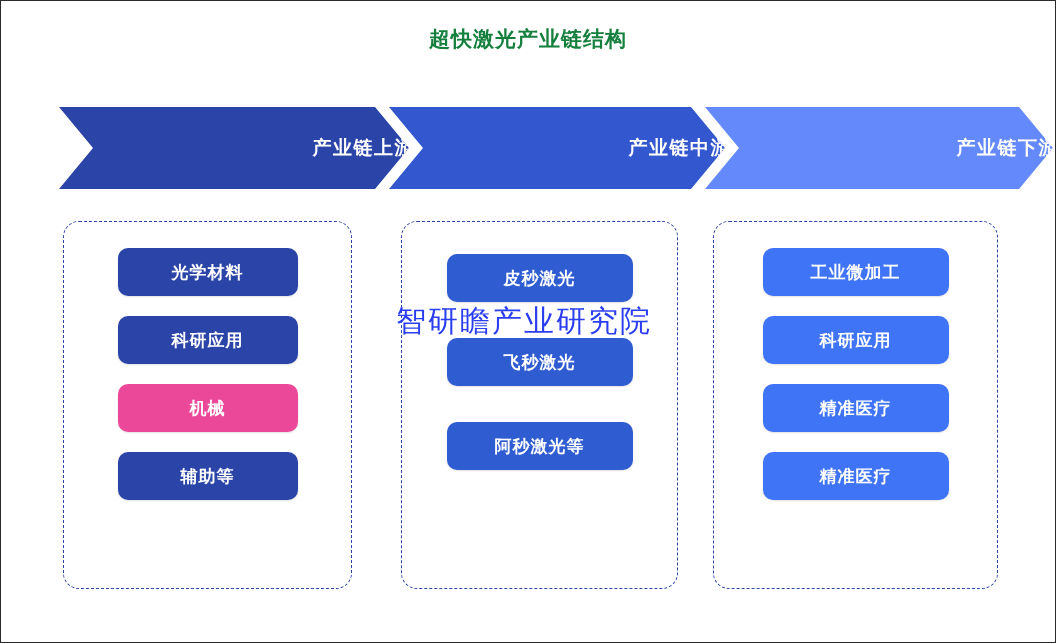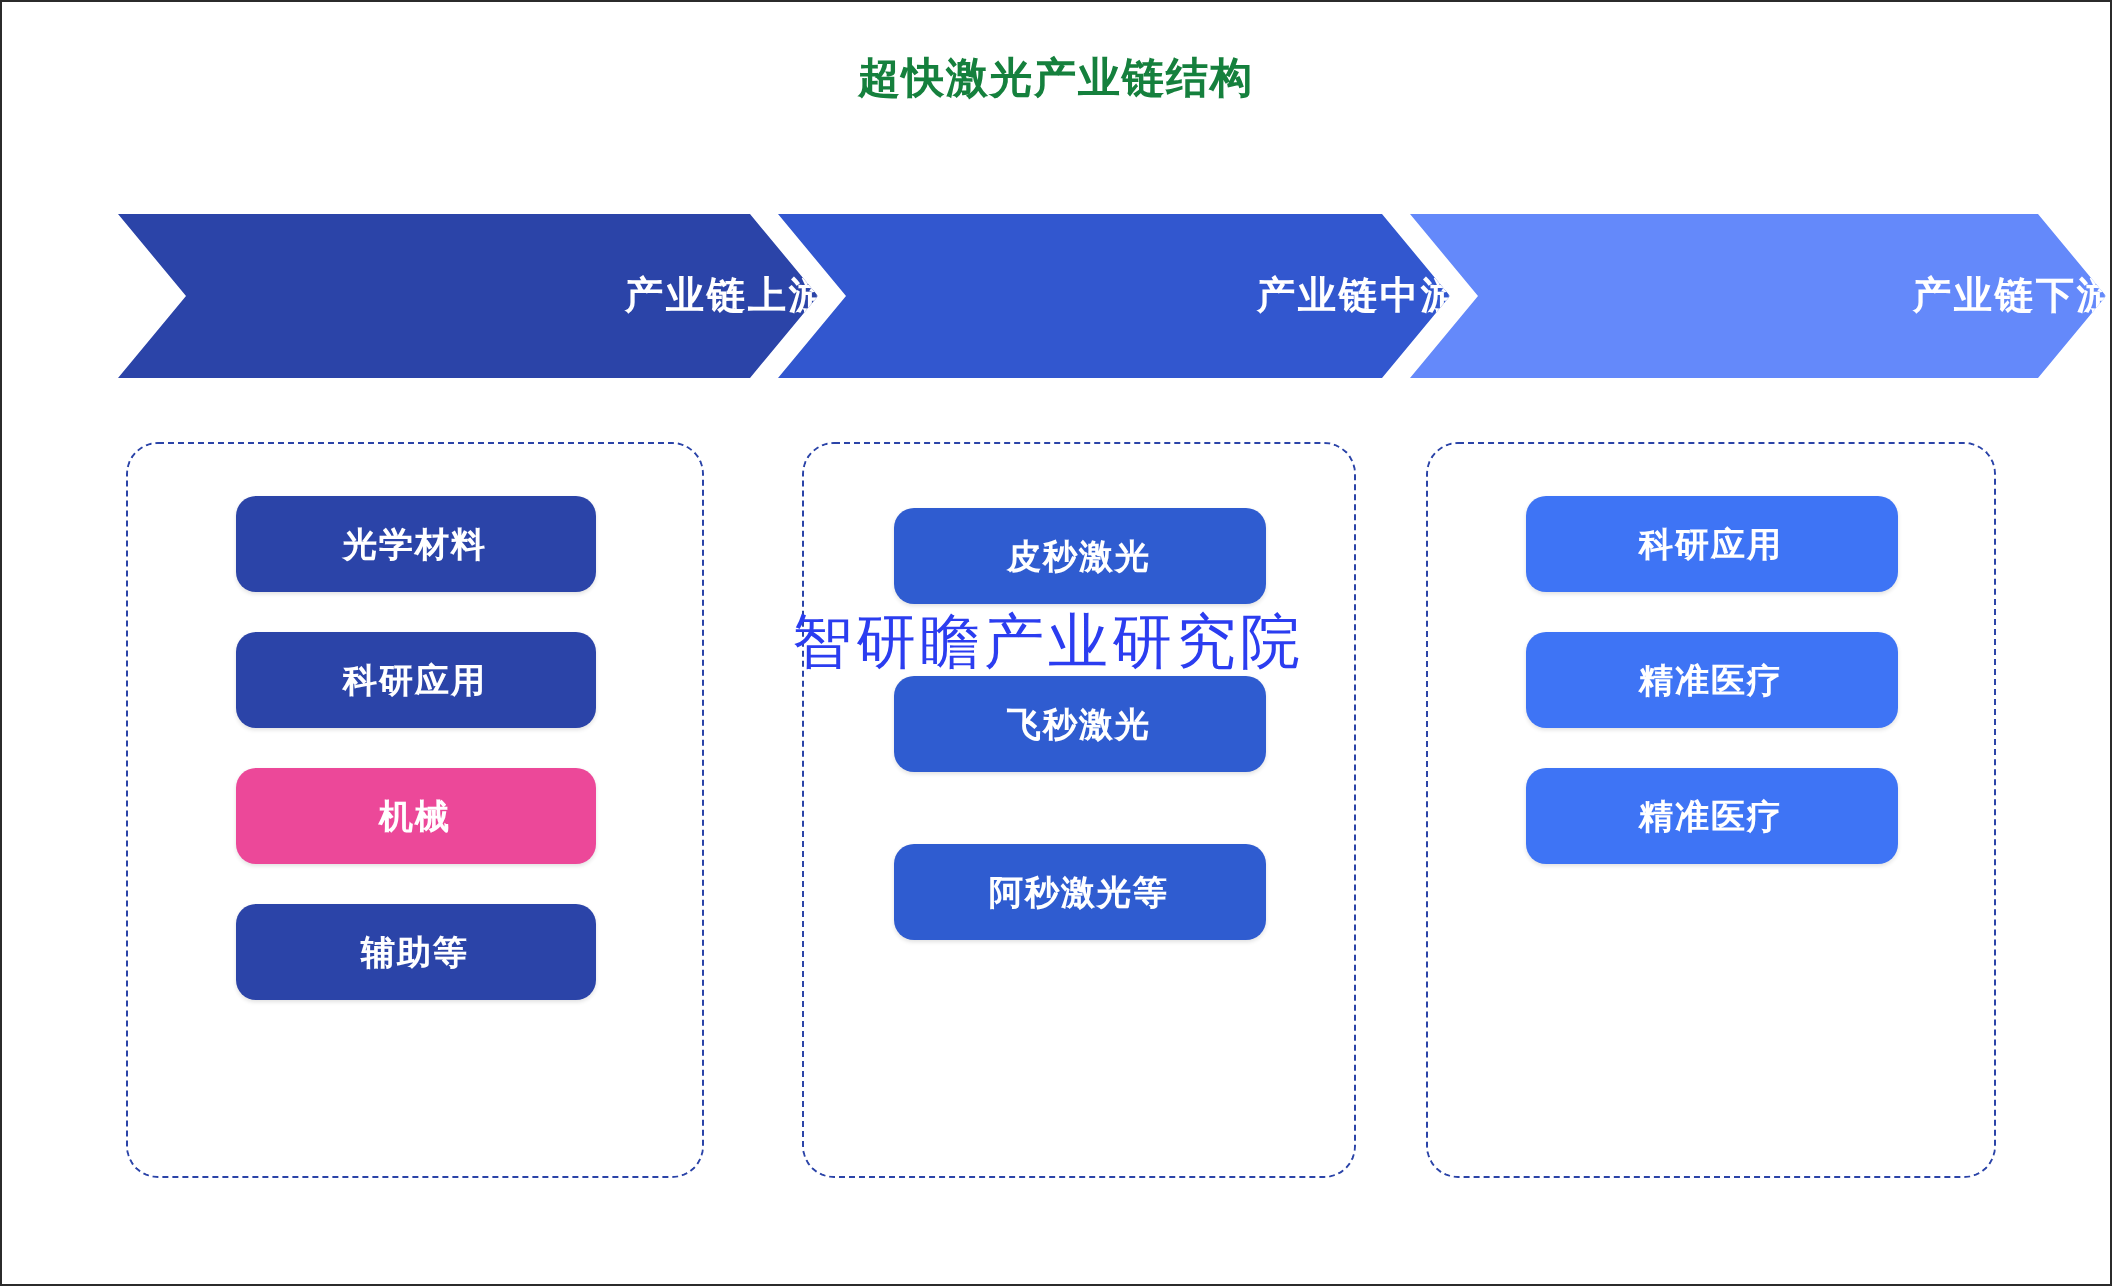--- a/index.html
+++ b/index.html
@@ -165,20 +165,21 @@
       <div class="pill" style="background:#2b44a8;">辅助等</div>
     </div>
 
     <div class="col c2">
       <div class="pill" style="background:#2f5cd0;">皮秒激光</div>
       <div class="pill" style="background:#2f5cd0;">飞秒激光</div>
       <div class="pill" style="background:#2f5cd0;">阿秒激光等</div>
     </div>
 
     <div class="col c3">
+      <div class="pill" style="background:#3e74f5;">工业微加工</div>
       <div class="pill" style="background:#3e74f5;">科研应用</div>
       <div class="pill" style="background:#3e74f5;">精准医疗</div>
       <div class="pill" style="background:#3e74f5;">精准医疗</div>
     </div>
 
   </div>
 
   <div class="wm-center">智研瞻产业研究院</div>
 
 

